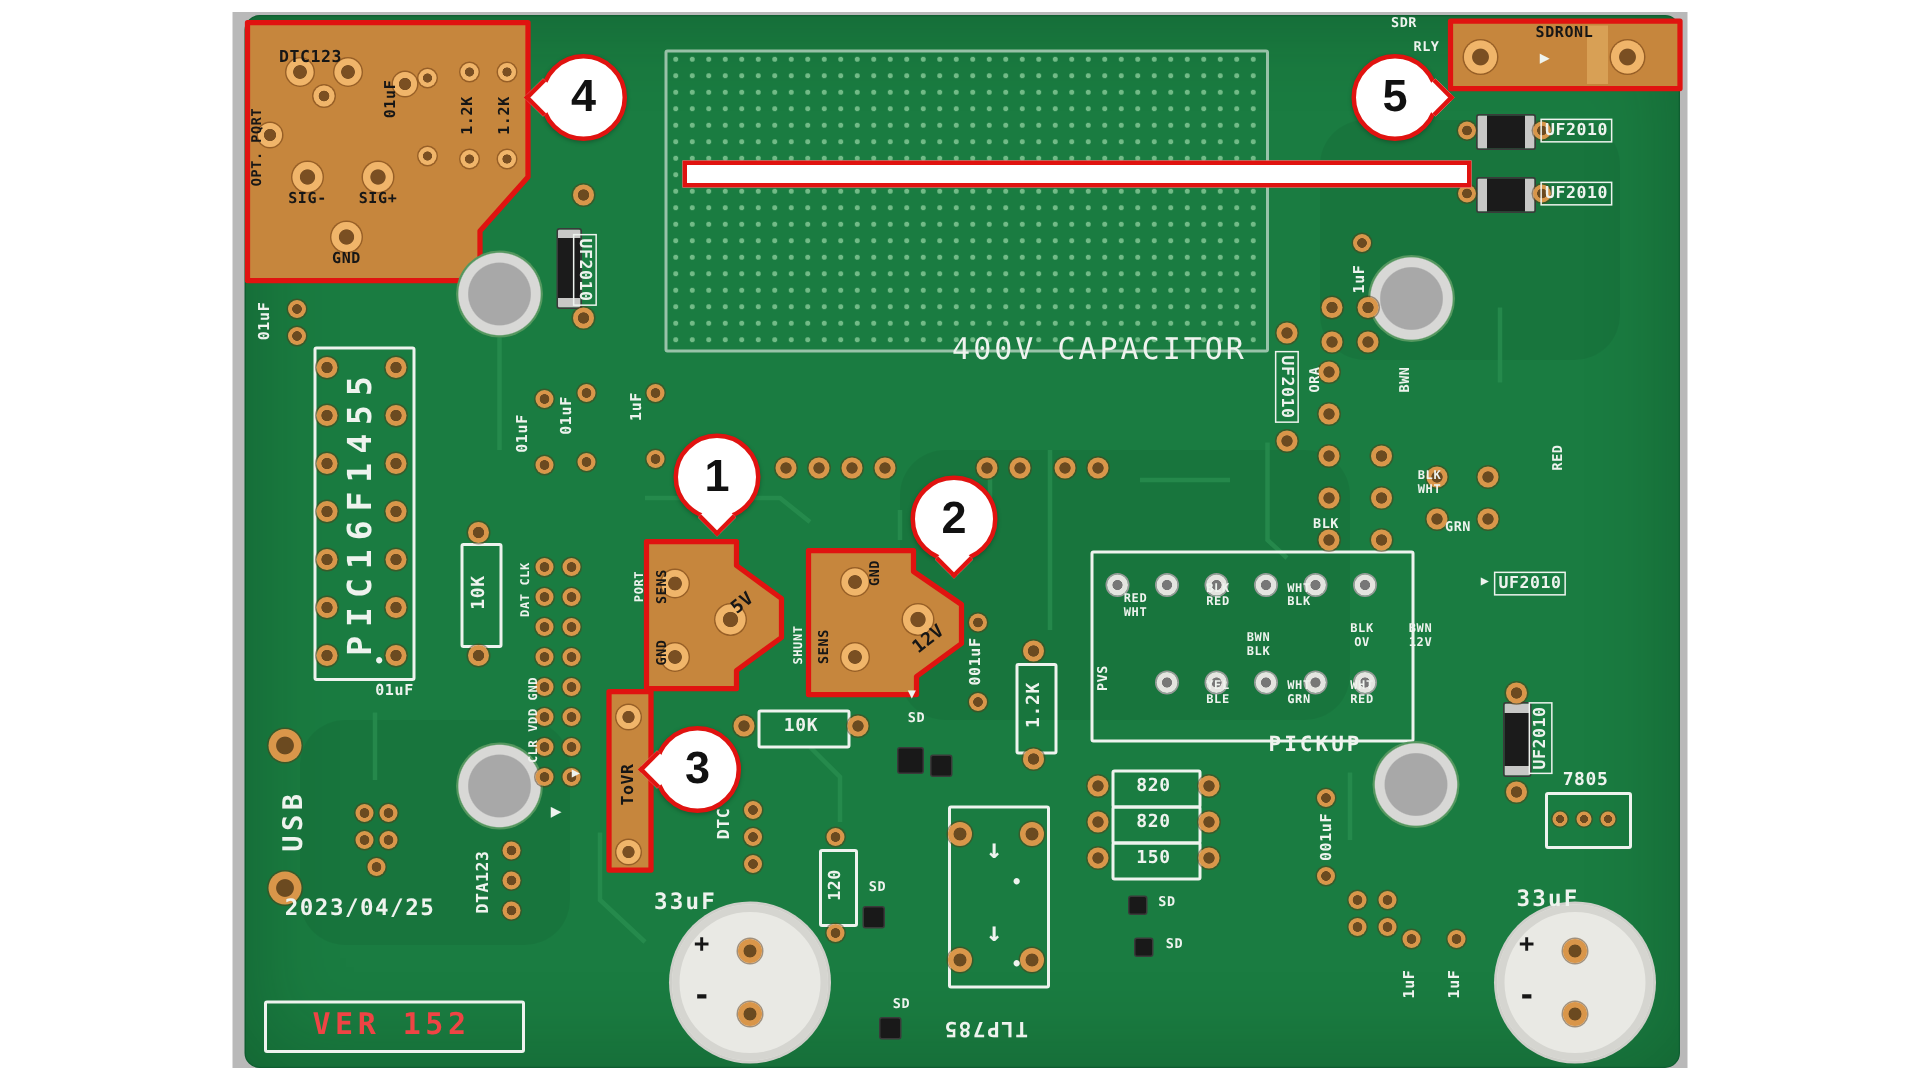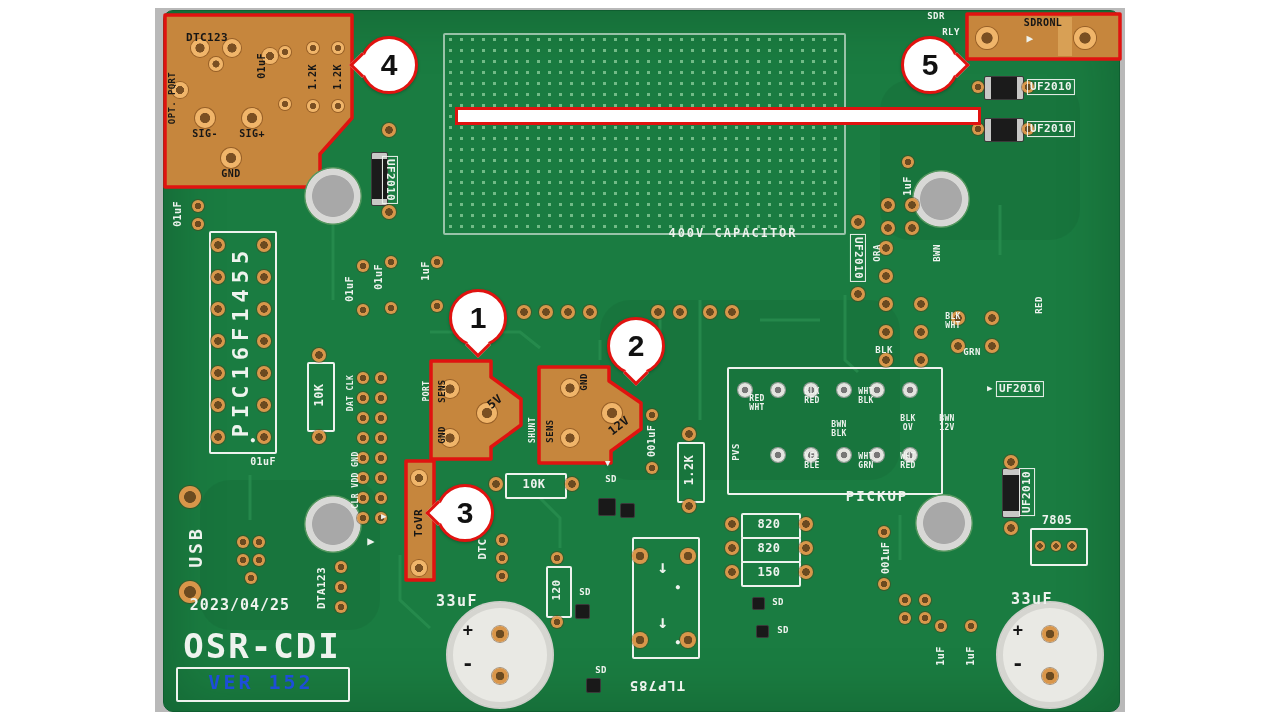--- a/index.html
+++ b/index.html
@@ -294,23 +294,22 @@
       <div class="lbl" style="left: 908px; top: 186px; font-size: 10px; font-weight: 700; letter-spacing: 0.4px; color: rgb(238, 243, 238); transform: translate(-50%, -50%) rotate(-90deg);">1uF</div>
       <div class="lbl" style="left: 941px; top: 656px; font-size: 10px; font-weight: 700; letter-spacing: 0.4px; color: rgb(238, 243, 238); transform: translate(-50%, -50%) rotate(-90deg);">1uF</div>
       <div class="lbl" style="left: 971px; top: 656px; font-size: 10px; font-weight: 700; letter-spacing: 0.4px; color: rgb(238, 243, 238); transform: translate(-50%, -50%) rotate(-90deg);">1uF</div>
       <div class="lbl" style="left: 457px; top: 601px; font-size: 15px; font-weight: 700; letter-spacing: 1.5px; color: rgb(238, 243, 238); transform: translate(-50%, -50%) rotate(0deg);">33uF</div>
       <div class="lbl" style="left: 1032px; top: 599px; font-size: 15px; font-weight: 700; letter-spacing: 1.5px; color: rgb(238, 243, 238); transform: translate(-50%, -50%) rotate(0deg);">33uF</div>
       <div class="lbl" style="left: 241px; top: 341px; font-size: 22px; font-weight: 700; letter-spacing: 6px; color: rgb(238, 243, 238); transform: translate(-50%, -50%) rotate(-90deg);">PIC16F1455</div>
       <div class="lbl" style="left: 196px; top: 547px; font-size: 18px; font-weight: 700; letter-spacing: 3px; color: rgb(238, 243, 238); transform: translate(-50%, -50%) rotate(-90deg);">USB</div>
       <div class="lbl" style="left: 322px; top: 588px; font-size: 11px; font-weight: 700; letter-spacing: 0.4px; color: rgb(238, 243, 238); transform: translate(-50%, -50%) rotate(-90deg);">DTA123</div>
       <div class="lbl" style="left: 483px; top: 549px; font-size: 11px; font-weight: 700; letter-spacing: 0.4px; color: rgb(238, 243, 238); transform: translate(-50%, -50%) rotate(-90deg);">DTC</div>
       <div class="lbl" style="left: 240px; top: 605px; font-size: 15px; font-weight: 700; letter-spacing: 1px; color: rgb(238, 243, 238); transform: translate(-50%, -50%) rotate(0deg);">2023/04/25</div>
-      <div class="lbl" style="left: 262px; top: 646px; font-size: 34px; font-weight: 800; letter-spacing: 2px; color: rgb(238, 243, 238); transform: translate(-50%, -50%) rotate(0deg);">OSR-CDI</div>
-      <div class="lbl" style="left: 261px; top: 683px; font-size: 20px; font-weight: 700; letter-spacing: 3px; color: #1d4ed8; transform: translate(-50%, -50%) rotate(0deg);">VER 152</div>
-      <div class="lbl" style="left: 733px; top: 233px; font-size: 12px; font-weight: 700; letter-spacing: 2px; color: rgb(238, 243, 238); transform: translate(-50%, -50%) rotate(0deg);">400V CAPACITOR</div>
+      <div class="lbl" style="left: 261px; top: 683px; font-size: 20px; font-weight: 700; letter-spacing: 3px; color: #ef4444; transform: translate(-50%, -50%) rotate(0deg);">VER 152</div>
+      <div class="lbl" style="left: 733px; top: 233px; font-size: 20px; font-weight: 400; letter-spacing: 2px; color: rgb(238, 243, 238); transform: translate(-50%, -50%) rotate(0deg);">400V CAPACITOR</div>
       <div class="lbl" style="left: 877px; top: 497px; font-size: 14px; font-weight: 700; letter-spacing: 2px; color: rgb(238, 243, 238); transform: translate(-50%, -50%) rotate(0deg);">PICKUP</div>
       <div class="lbl" style="left: 737px; top: 452px; font-size: 9px; font-weight: 700; letter-spacing: 0.4px; color: rgb(238, 243, 238); transform: translate(-50%, -50%) rotate(-90deg);">PVS</div>
       <div class="lbl" style="left: 757px; top: 404px; font-size: 8px; font-weight: 700; letter-spacing: 0.4px; color: rgb(238, 243, 238); transform: translate(-50%, -50%) rotate(0deg);">RED
 WHT</div>
       <div class="lbl" style="left: 812px; top: 397px; font-size: 8px; font-weight: 700; letter-spacing: 0.4px; color: rgb(238, 243, 238); transform: translate(-50%, -50%) rotate(0deg);">BLK
 RED</div>
       <div class="lbl" style="left: 866px; top: 397px; font-size: 8px; font-weight: 700; letter-spacing: 0.4px; color: rgb(238, 243, 238); transform: translate(-50%, -50%) rotate(0deg);">WHT
 BLK</div>
       <div class="lbl" style="left: 908px; top: 424px; font-size: 8px; font-weight: 700; letter-spacing: 0.4px; color: rgb(238, 243, 238); transform: translate(-50%, -50%) rotate(0deg);">BLK
 OV</div>

